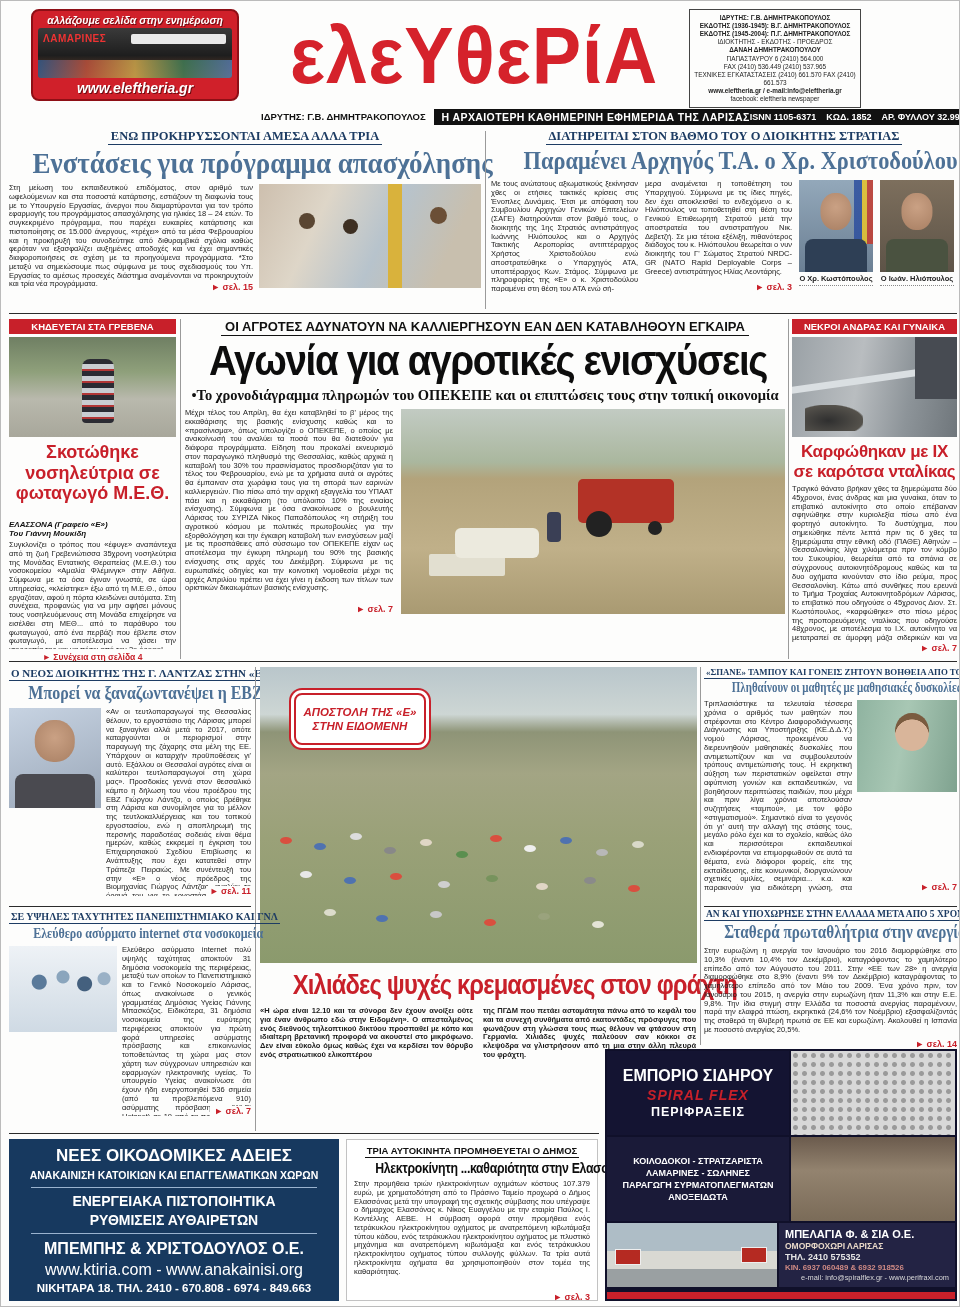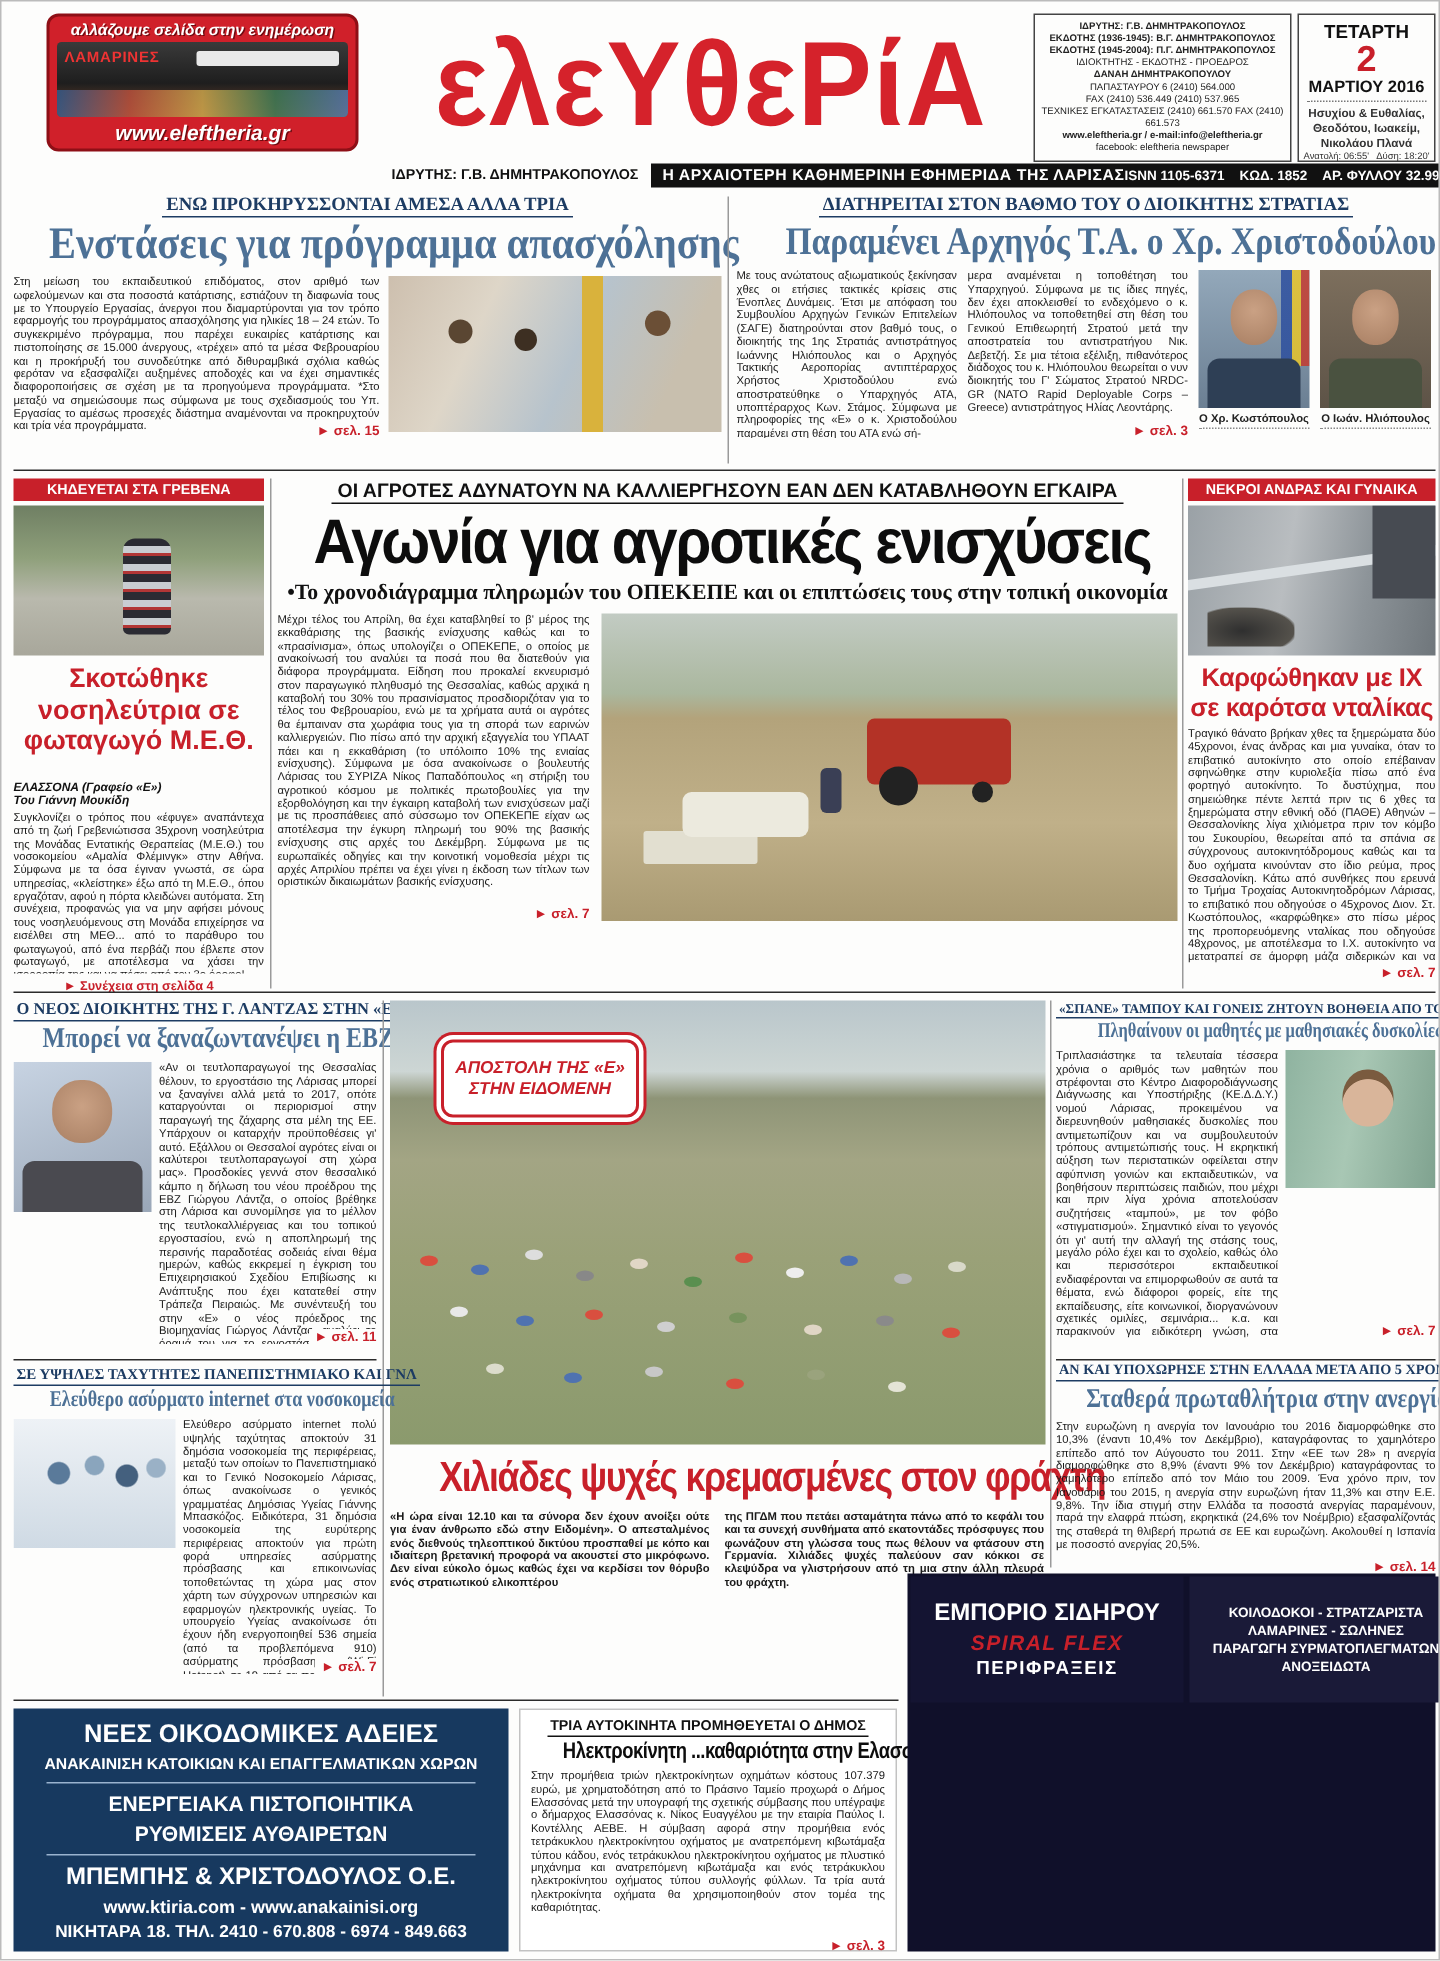--- a/index.html
+++ b/index.html
@@ -135,27 +135,27 @@
   .fence-col .body-sm{font-weight:bold;}
   .fence-col .pageref{position:absolute;right:0;bottom:0;background:#fdfdfc;padding-left:4px;}
 
   
   .ad-ktiria{background:#17395f;color:#fff;text-align:center;padding:7px 4px;display:flex;flex-direction:column;justify-content:space-between;cursor:pointer;}
   .akt-l0{font-size:17px;font-weight:800;}
   .akt-l1{font-size:10.5px;font-weight:bold;}
   .akt-div{height:1px;background:#9ab3cf;margin:2px 18px;}
   .akt-l2,.akt-l3{font-size:14px;font-weight:800;}
   .akt-l4{font-size:16px;font-weight:800;}
-  .akt-l5{font-size:12px;font-weight:bold;}
+  .akt-l5{font-size:16px;font-weight:normal;}
   .akt-l6{font-size:11.5px;font-weight:bold;}
   .art-electric{border:1px solid #c2c2c2;padding:5px 7px;background:#fff;}
   .k-ele{font-size:9.5px;font-weight:bold;color:#111;text-align:center;}
   .k-ele span{border-bottom:1px solid #111;padding:0 2px 1px;}
   .hl-ele{font-size:15px;font-weight:800;color:#0d0d0d;text-align:center;letter-spacing:-.4px;white-space:nowrap;transform:scaleX(.82);transform-origin:50% 50%;margin:3px 0 4px;}
-  .ad-spiral{background:#10102a;display:flex;flex-direction:row;gap:2px;padding:2px;cursor:pointer;}
+  .ad-spiral{background:#10102a;display:flex;flex-direction:column;gap:2px;padding:2px;cursor:pointer;}
   .sp-band{display:flex;gap:2px;}
   .sp-txt1{width:182px;background:#141432;color:#fff;display:flex;flex-direction:column;align-items:center;justify-content:center;gap:2px;}
   .sp-title{font-size:16px;font-weight:800;}
   .sp-brand{font-size:14px;font-weight:800;color:#c8202a;font-style:italic;letter-spacing:1px;}
   .sp-sub{font-size:12.5px;font-weight:800;letter-spacing:1px;}
   .ph-steel{flex:1;background:radial-gradient(circle,#9a9a9a 2px,#d8d8d8 3px);background-size:9px 9px;background-color:#cfcfcf;}
   .sp-txt2{width:182px;background:#1a1a38;color:#fff;display:flex;flex-direction:column;align-items:center;justify-content:center;gap:2px;}
   .sp-prod{font-size:9px;font-weight:bold;text-align:center;}
   .ph-ware{flex:1;background:linear-gradient(180deg,#6b5b4d 0%,#93836f 40%,#7a6b58 100%);}
   .ph-build{width:170px;background:linear-gradient(180deg,#aebdc6 0 44%,#d9d9d3 44% 72%,#9aa0a2 72% 100%);position:relative;}
@@ -191,31 +191,20 @@
     <div class="ib-b">ΕΚΔΟΤΗΣ (1945-2004): Π.Γ. ΔΗΜΗΤΡΑΚΟΠΟΥΛΟΣ</div>
     <div>ΙΔΙΟΚΤΗΤΗΣ - ΕΚΔΟΤΗΣ - ΠΡΟΕΔΡΟΣ</div>
     <div class="ib-b">ΔΑΝΑΗ ΔΗΜΗΤΡΑΚΟΠΟΥΛΟΥ</div>
     <div>ΠΑΠΑΣΤΑΥΡΟΥ 6 (2410) 564.000</div>
     <div>FAX (2410) 536.449 (2410) 537.965</div>
     <div>ΤΕΧΝΙΚΕΣ ΕΓΚΑΤΑΣΤΑΣΕΙΣ (2410) 661.570 FAX (2410) 661.573</div>
     <div class="ib-b">www.eleftheria.gr / e-mail:info@eleftheria.gr</div>
     <div>facebook: eleftheria newspaper</div>
   </div>
 
-  <div class="abs datebox">
-    <div class="db-day">ΤΕΤΑΡΤΗ</div>
-    <div class="db-num">2</div>
-    <div class="db-month">ΜΑΡΤΙΟΥ 2016</div>
-    <div class="db-dots"></div>
-    <div class="db-saints">Ησυχίου &amp; Ευθαλίας, Θεοδότου, Ιωακείμ, Νικολάου Πλανά</div>
-    <div class="db-sun">
-      <span>Ανατολή: 06:55'</span>
-      <span>Δύση: 18:20'</span>
-    </div>
-  </div>
 
   <div class="abs founderrow">
     <span class="founder">ΙΔΡΥΤΗΣ: Γ.Β. ΔΗΜΗΤΡΑΚΟΠΟΥΛΟΣ</span>
     <div class="blackbar">
       <span class="bb-tag">Η ΑΡΧΑΙΟΤΕΡΗ ΚΑΘΗΜΕΡΙΝΗ ΕΦΗΜΕΡΙΔΑ ΤΗΣ ΛΑΡΙΣΑΣ</span>
       <span class="bb-issue">
         <span>ISNN 1105-6371</span>
         <span>ΚΩΔ. 1852</span>
         <span>ΑΡ. ΦΥΛΛΟΥ 32.995</span>
 

